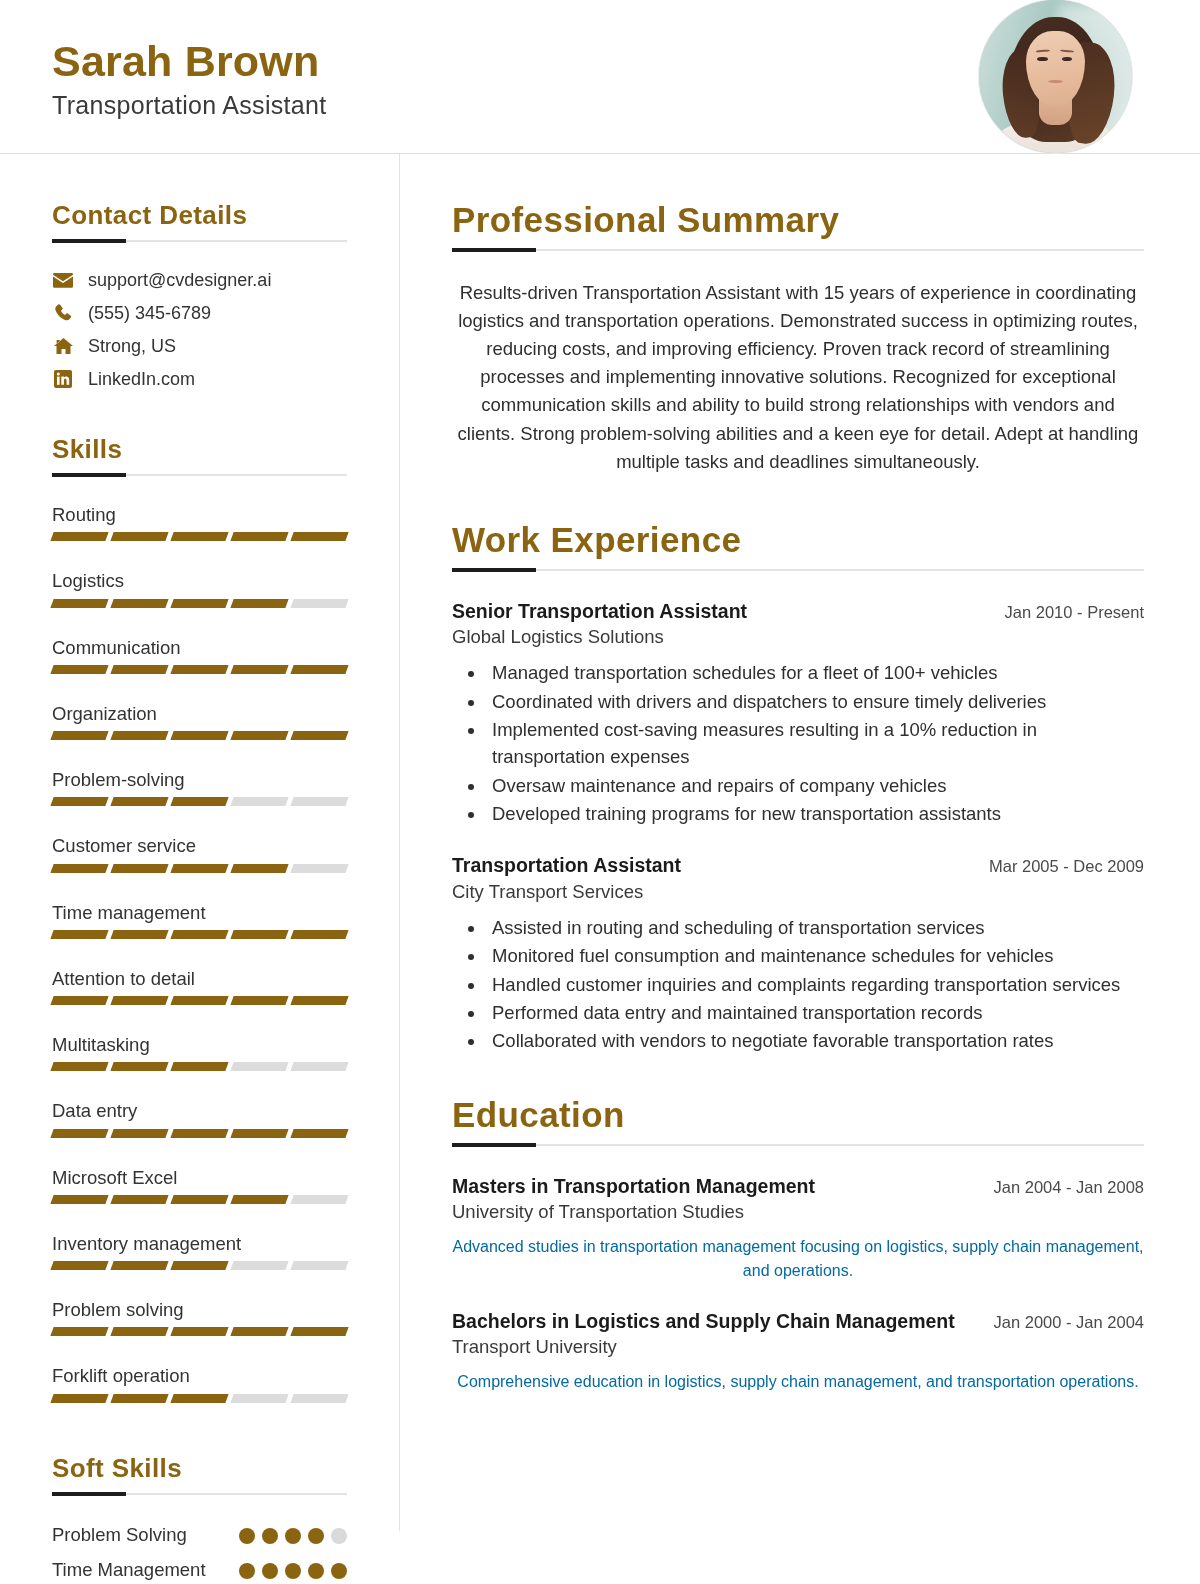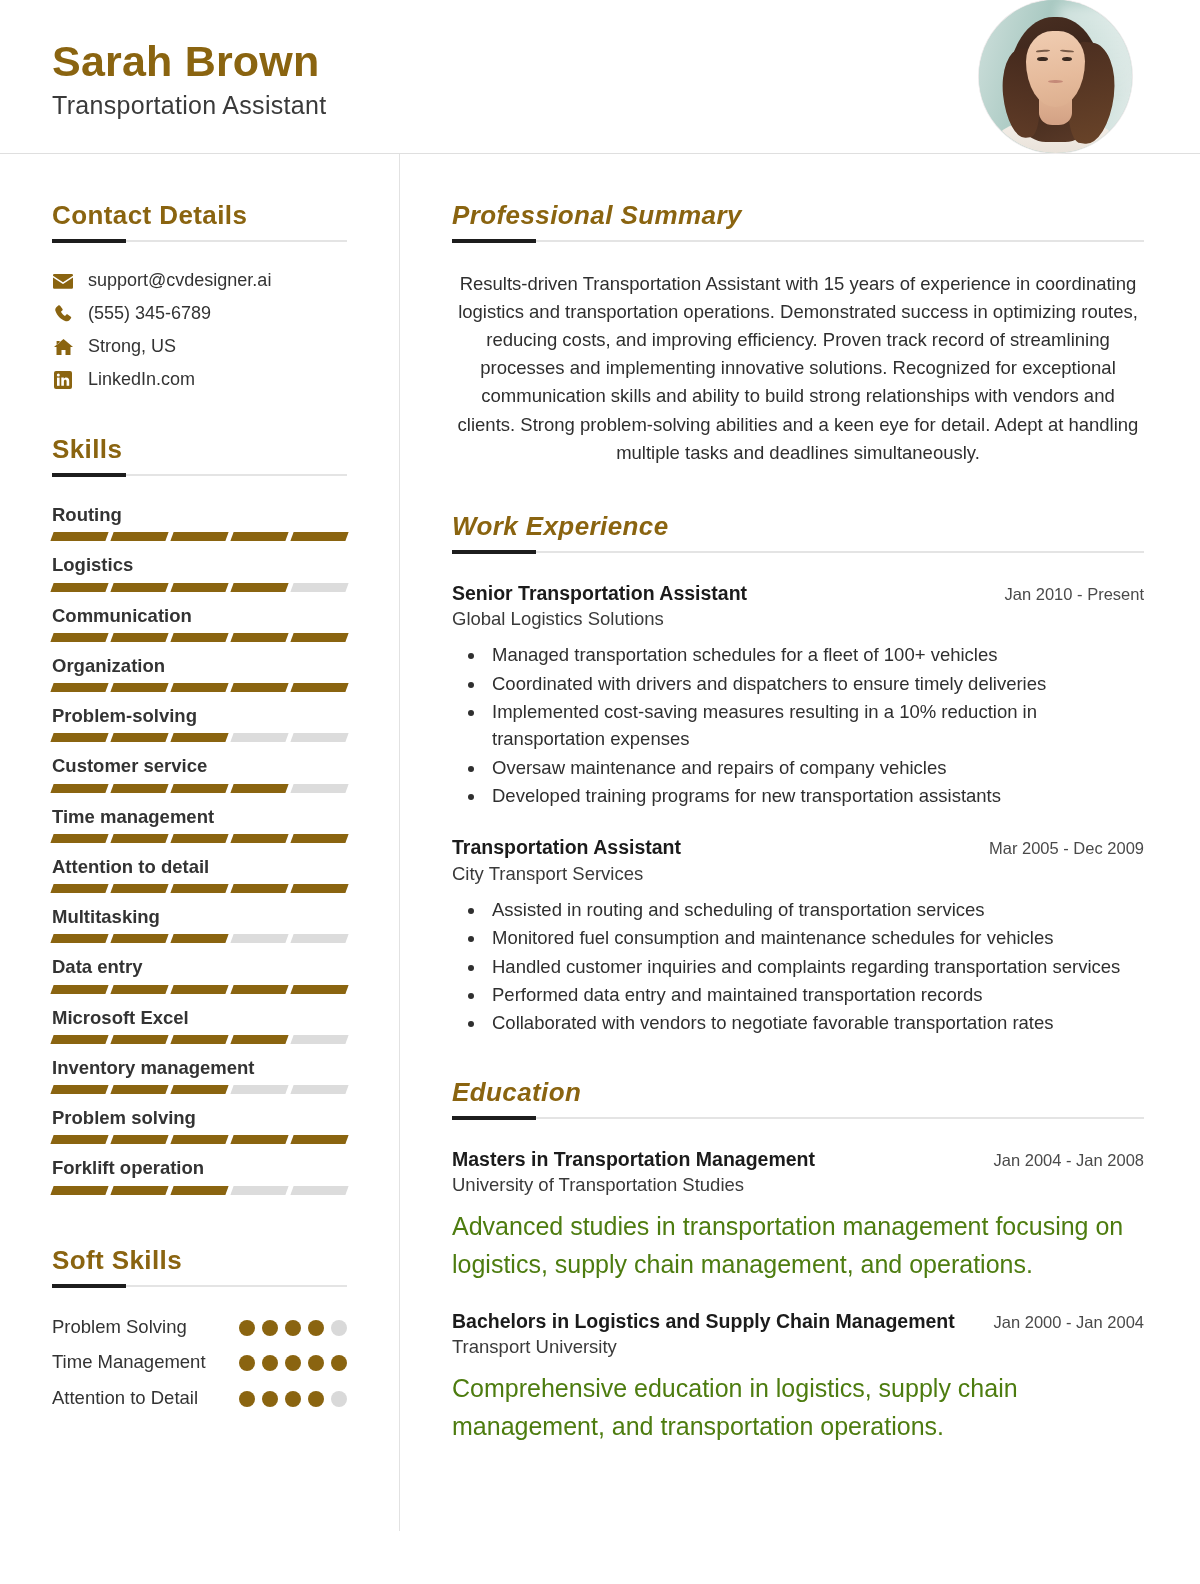--- a/index.html
+++ b/index.html
@@ -167,59 +167,59 @@
   }
 
   
   .sec-title {
     font-size: 26px;
     font-weight: bold;
     color: #8a6410;
     letter-spacing: .4px;
     margin: 0 0 9px 0;
   }
-  .main .sec-title { font-size: 26px; font-style: italic; }
+  .main .sec-title { font-size: 35px; }
   .sec-rule {
     position: relative;
     height: 2px;
     background: #e4e4e4;
     margin-bottom: 28px;
   }
   .sec-rule::before {
     content: "";
     position: absolute;
     left: 0; top: -1px;
     width: 74px; height: 4px;
     background: #1d1d1d;
   }
   .main .sec-rule::before { width: 84px; }
 
   
   .contact-list { margin: 0 0 44px 0; padding: 0; list-style: none; }
   .contact-item {
     display: flex;
-    align-items: flex-end;
+    align-items: flex-start;
     gap: 14px;
     margin-bottom: 12px;
     font-size: 18px;
     color: #333;
   }
   .ci-icon {
     width: 22px; height: 20px;
     flex: 0 0 22px;
     display: inline-flex;
     align-items: center;
     justify-content: center;
     color: #8a6410;
   }
   .ci-icon svg { display: block; }
 
   
   .skills-wrap { margin-bottom: 50px; }
-  .skill-row { margin-bottom: 13px; font-weight: bold; }
+  .skill-row { margin-bottom: 29px; }
   .skill-name {
     font-size: 18.5px;
     color: #333;
     margin-bottom: 7px;
     line-height: 1.15;
   }
   .skill-bar {
     display: flex;
     gap: 5px;
   }
@@ -297,24 +297,25 @@
     list-style: disc;
   }
   .bullets li {
     font-size: 18.5px;
     line-height: 1.48;
     color: #2f2f2f;
     margin-bottom: 1px;
     padding-left: 6px;
   }
   .edu-desc {
-    font-size: 25px;
+    font-size: 16px;
     line-height: 1.5;
-    color: #4d7c0f;
+    color: #0369a1;
     margin-top: 12px;
+    text-align: center;
   }
   .sec-block { margin-bottom: 40px; }
   .sec-block:last-child { margin-bottom: 0; }
 </style>
 </head>
 <body>
 
 <div class="page">
 
   <div class="header">

